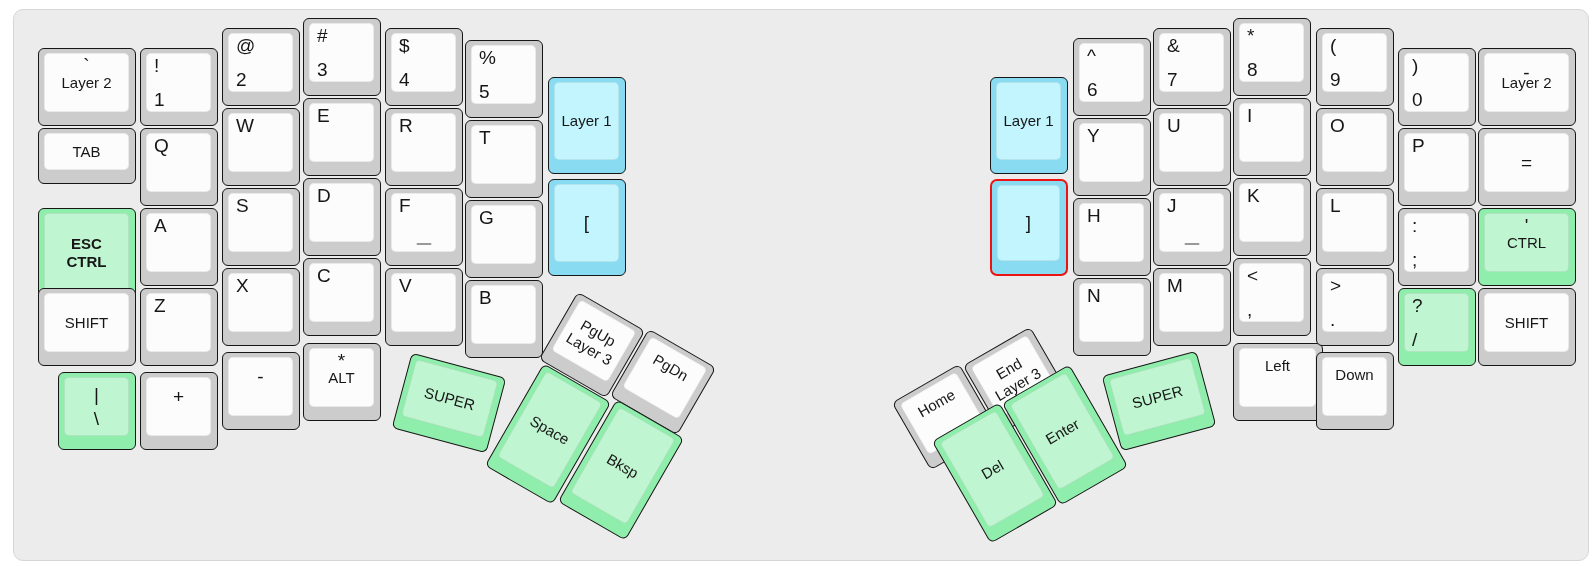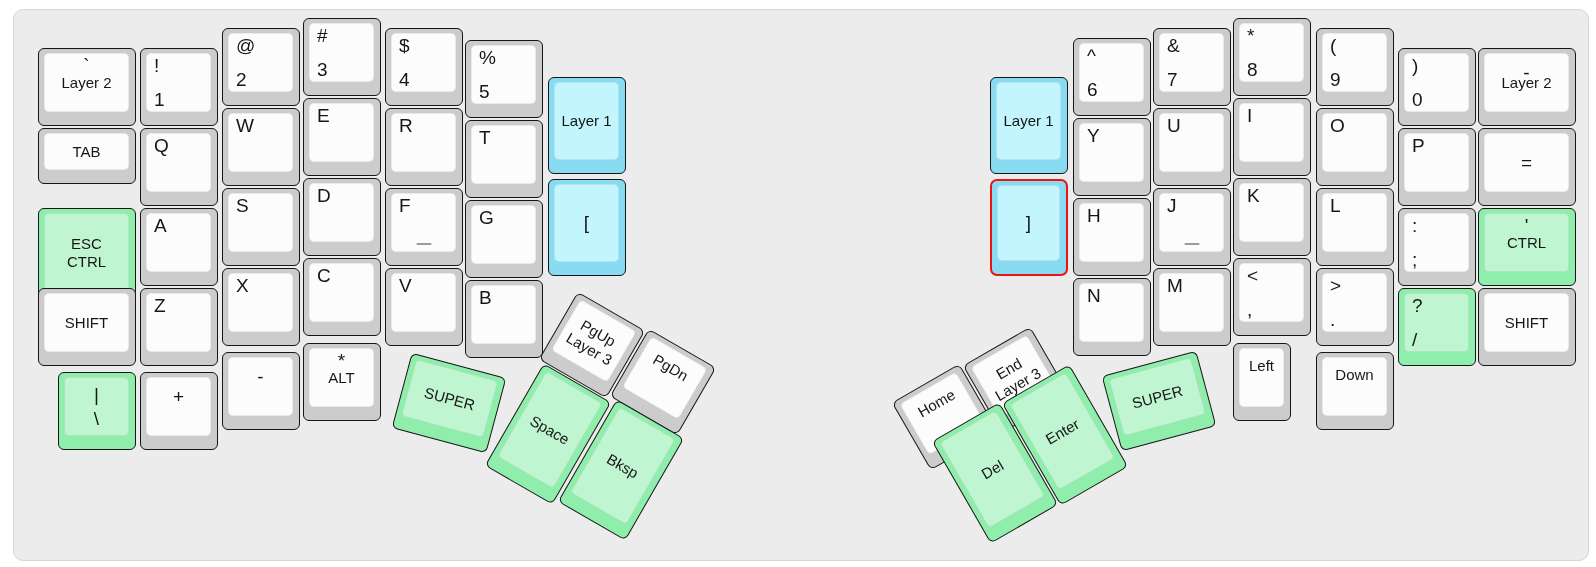--- a/index.html
+++ b/index.html
@@ -45,21 +45,21 @@
         </div>
       </div>
     </div>
     <div class="key white" style="left: 38px; top: 128px; width: 98px; height: 56px;">
       <div class="cap">
         <div class="cwrap">
           <span class="line word">TAB</span>
         </div>
       </div>
     </div>
-    <div class="key green" style="left: 38px; top: 208px; width: 98px; height: 98px;">
+    <div class="key green" style="left: 38px; top: 208px; width: 98px; height: 98px; font-weight: bold;">
       <div class="cap">
         <div class="cwrap">
           <span class="line word">ESC</span>
           <span class="line word">CTRL</span>
         </div>
       </div>
     </div>
     <div class="key white" style="left: 38px; top: 288px; width: 98px; height: 78px;">
       <div class="cap">
         <div class="cwrap">
@@ -319,21 +319,21 @@
       <div class="cap">
         <span class="lbl tl sym">K</span>
       </div>
     </div>
     <div class="key white" style="left: 1233px; top: 258px; width: 78px; height: 78px;">
       <div class="cap">
         <span class="lbl tl sym">&lt;</span>
         <span class="lbl bl sym">,</span>
       </div>
     </div>
-    <div class="key white" style="left: 1233px; top: 343px; width: 58px; height: 78px;">
+    <div class="key white" style="left: 1233px; top: 343px; width: 90px; height: 78px;">
       <div class="cap">
         <span class="lbl tc word">Left</span>
       </div>
     </div>
     <div class="key white" style="left: 1316px; top: 28px; width: 78px; height: 78px;">
       <div class="cap">
         <span class="lbl tl sym">(</span>
         <span class="lbl bl sym">9</span>
       </div>
     </div>

